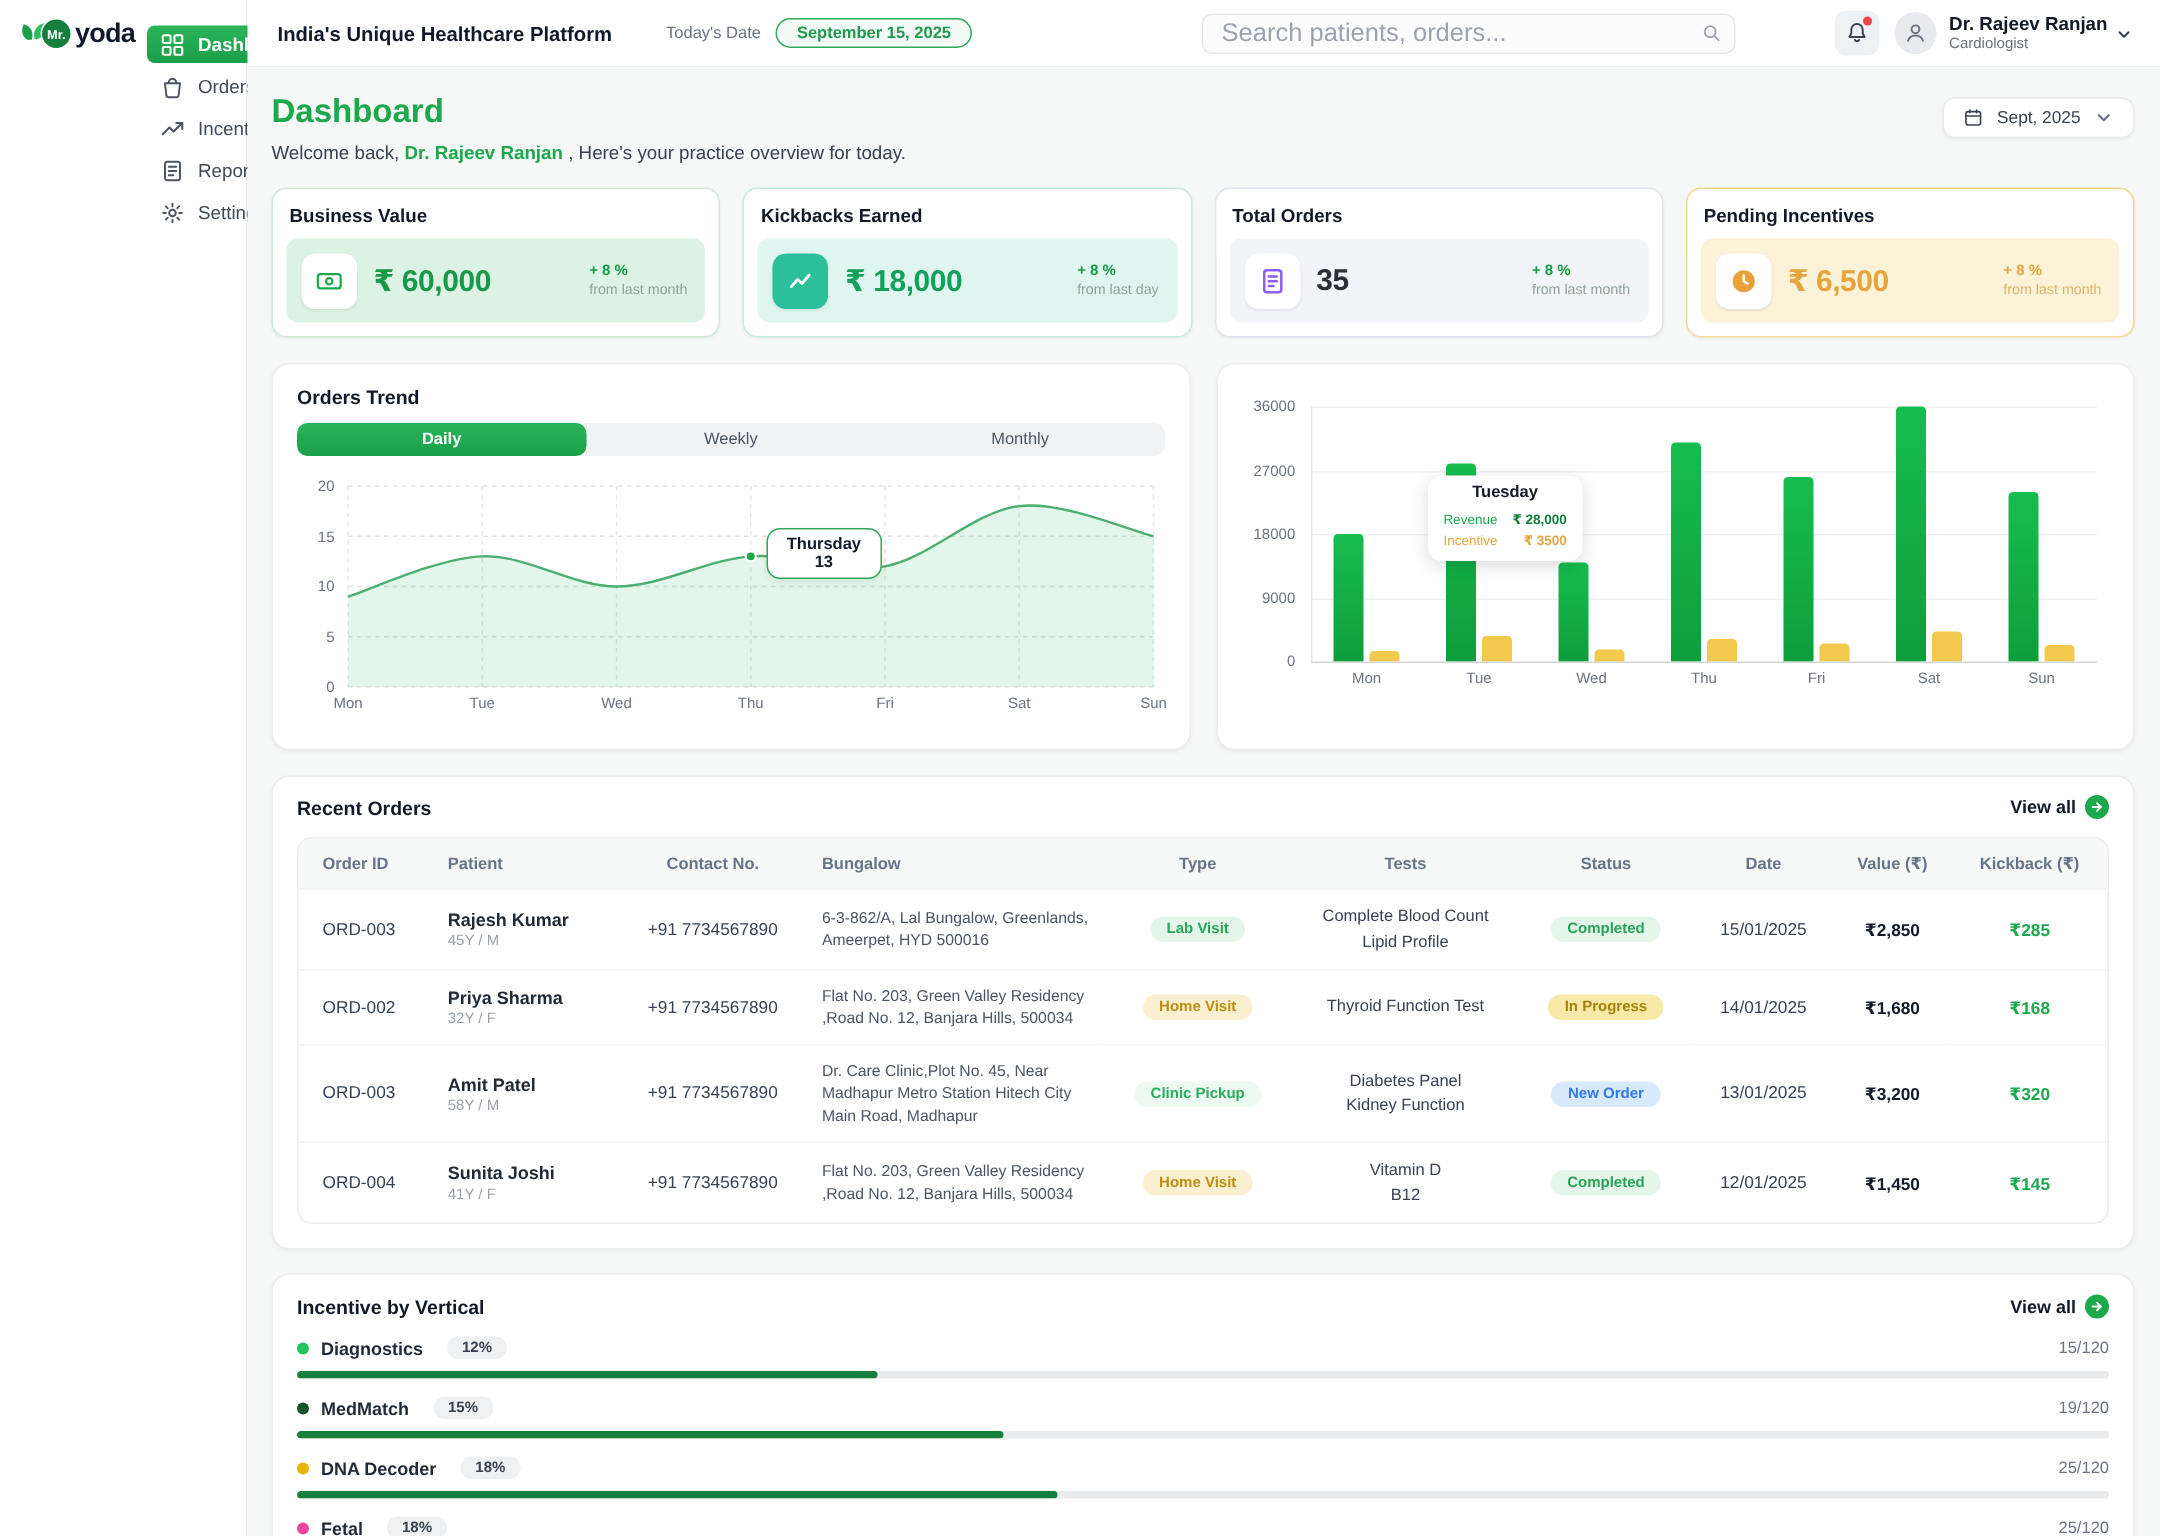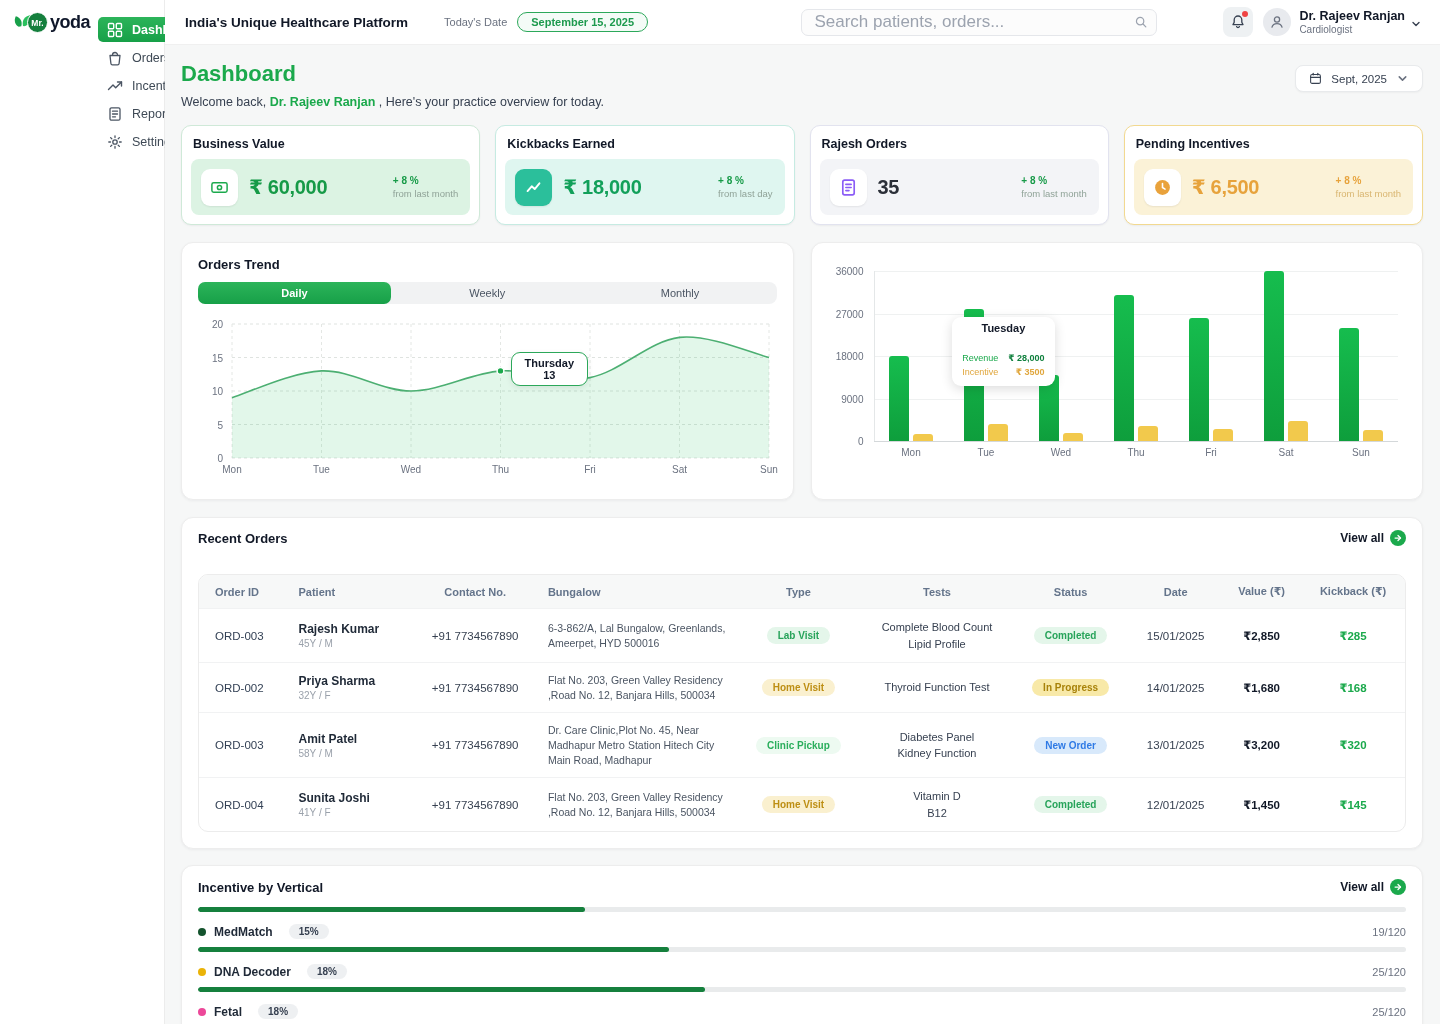--- a/index.html
+++ b/index.html
@@ -78,30 +78,30 @@
   .ylab{text-align:right}
   .week-btn{display:flex;align-items:center;gap:7px;background:#fff;border:1px solid #e5e7eb;border-radius:7px;padding:4px 10px;font-size:11px;color:#374151;cursor:pointer}
   .week-btn svg{width:11px;height:11px}
   .hline{position:absolute;border-top:1px solid #eff1f1;height:0}
   .hline.base{border-top:1px solid #d4d8da}
   .vline{position:absolute;width:0;border-left:1px solid #e4e7e8}
   .bar{position:absolute;border-radius:3px 3px 0 0}
   .line-tip{position:absolute;background:#fff;border:1.5px solid #2CA85A;border-radius:9px;padding:4px 13px;text-align:center;box-shadow:0 2px 6px rgba(0,0,0,.08);z-index:2}
   .line-tip .tip-title,.line-tip .tip-value{font-size:11px;font-weight:700;color:#111827}
   .bar-tip{position:absolute;background:#fff;border-radius:9px;box-shadow:0 3px 12px rgba(0,0,0,.14);padding:5px 10px 6px;z-index:3;min-width:92px}
-  .bar-tip .tip-title{text-align:center;font-size:11px;font-weight:700;color:#111827;margin-bottom:18px}
+  .bar-tip .tip-title{text-align:center;font-size:11px;font-weight:700;color:#111827;margin-bottom:6px}
   .tip-row{display:flex;justify-content:space-between;gap:10px;font-size:9px;line-height:1.55}
   .tl-g{color:#1BA94C}.tv-g{color:#0E7F3C;font-weight:700}
   .tl-y{color:#E0A63C}.tv-y{color:#E0A63C;font-weight:700}
   
   .table-card{padding:12px 16px 16px;margin-bottom:16px}
   .view-all{display:flex;align-items:center;gap:6px;font-size:12px;font-weight:700;color:#111827;cursor:pointer}
   .go-circle{width:16px;height:16px;border-radius:50%;background:#1BA94C;display:flex;align-items:center;justify-content:center}
   .go-circle svg{width:10px;height:10px}
-  .table-wrap{margin-top:28px;border:1px solid #ececec;border-radius:10px;overflow:hidden}
+  .table-wrap{margin-top:12px;border:1px solid #ececec;border-radius:10px;overflow:hidden}
   table{width:100%;border-collapse:collapse}
   thead th{background:#F7F8F8;font-size:11px;color:#64748b;font-weight:600;padding:10px 8px;text-align:center;white-space:nowrap}
   tbody td{padding:10px 8px;font-size:11.5px;color:#374151;border-top:1px solid #f1f2f3;vertical-align:middle;text-align:center}
   th.c0,td.c0,th.c1,td.c1,th.c3,td.c3{text-align:left}
   td.c0{padding-left:16px;color:#334155}
   th.c0{padding-left:16px}
   td.c3{width:195px;font-size:10.5px;line-height:1.4;color:#4b5563}
   td.c1{width:120px}
   .p-name{font-size:12px;font-weight:600;color:#1f2937}
   .p-meta{font-size:10px;color:#9aa1ab;margin-top:2px}
@@ -303,21 +303,21 @@
                 </svg>
               </div>
               <div class="stat-value">₹ 18,000</div>
               <div class="stat-right">
                 <div class="stat-delta">+ 8 %</div>
                 <div class="stat-note">from last day</div>
               </div>
             </div>
           </div>
           <div class="stat-card t-purple">
-            <div class="stat-title">Rajesh Orders</div>
+            <div class="stat-title">Total Orders</div>
             <div class="stat-inner">
               <div class="stat-icon">
                 <svg viewBox="0 0 16 16">
                   <g fill="none" stroke="#8B5CF6" stroke-width="1.4" stroke-linecap="round">
                     <rect x="3.2" y="1.8" width="9.6" height="12.4" rx="1.6"></rect>
                     <line x1="5.8" y1="5.4" x2="10.2" y2="5.4"></line>
                     <line x1="5.8" y1="8" x2="10.2" y2="8"></line>
                     <line x1="5.8" y1="10.6" x2="8.4" y2="10.6"></line>
                   </g>
                 </svg>
@@ -559,20 +559,26 @@
                   <g fill="none" stroke="#fff" stroke-width="1.5" stroke-linecap="round" stroke-linejoin="round">
                     <line x1="2.5" y1="6" x2="9" y2="6"></line>
                     <polyline points="6 3 9 6 6 9"></polyline>
                   </g>
                 </svg>
             </span>
           </div>
         </div>
         <div id="verticalRows">
             <div class="v-row">
+              <div class="v-top">
+                <span class="v-dot" style="background:#22C55E"></span>
+                <span class="v-label">Diagnostics</span>
+                <span class="v-pct">12%</span>
+                <span class="v-frac">15/120</span>
+              </div>
               <div class="v-bar">
                 <div class="v-fill" style="width:32%"></div>
               </div>
             </div>
             <div class="v-row">
               <div class="v-top">
                 <span class="v-dot" style="background:#14532D"></span>
                 <span class="v-label">MedMatch</span>
                 <span class="v-pct">15%</span>
                 <span class="v-frac">19/120</span>

